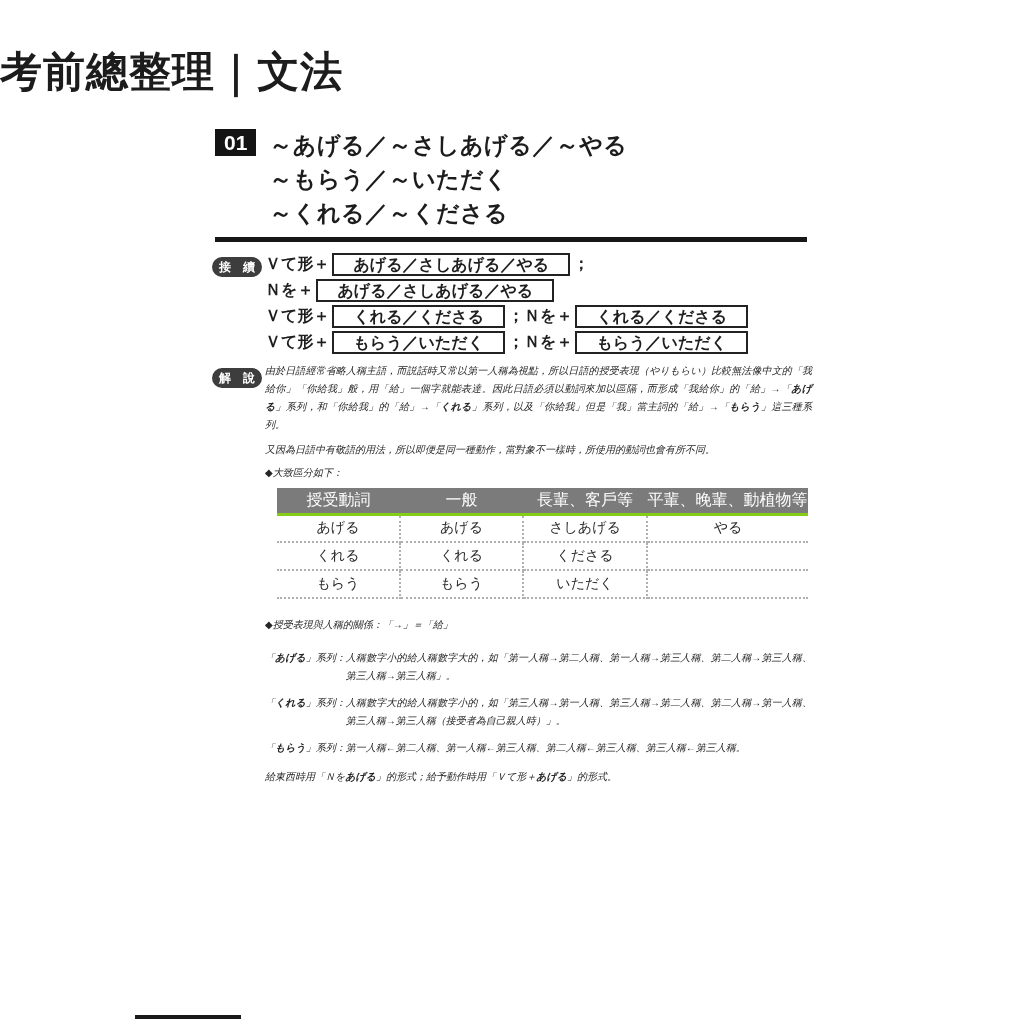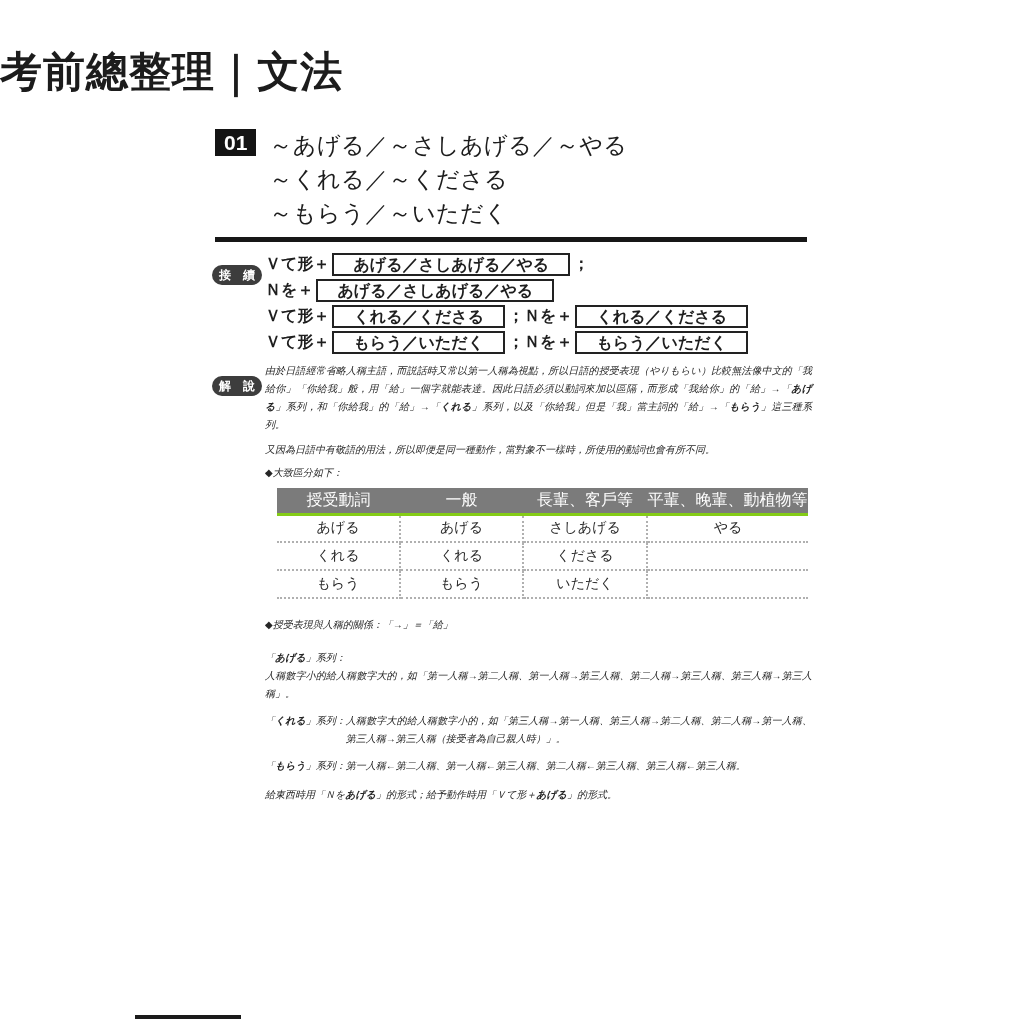--- a/index.html
+++ b/index.html
@@ -38,37 +38,37 @@
     color:#ffffff;
     font-weight:700;
     font-size:21px;
     line-height:27px;
     padding:0 9px;
     margin-top:1px;
     margin-right:13px;
   }
   .sec-lines {
     font-size:23px;
-    font-weight:400;
+    font-weight:700;
     line-height:34px;
     color:#1c1c1c;
     letter-spacing:0.5px;
   }
 
   
   .block {
     position:relative;
     margin-left:265px;
     margin-right:212px;
     width:547px;
   }
   .pill {
     position:absolute;
     left:-53px;
-    top:14px;
+    top:6px;
     width:50px;
     height:20px;
     border-radius:10px;
     background:#3d3d3d;
     color:#ffffff;
     font-size:12px;
     font-weight:700;
     display:flex;
     align-items:center;
     justify-content:center;
@@ -128,21 +128,21 @@
     color:#2a2a2a;
     border-bottom:2px dotted #b0b0b0;
     border-right:2px dotted #b0b0b0;
   }
   .verb-table td:last-child { border-right:none; }
 
   .note2 { margin-top:17px; }
 
   
   .series-item { display:flex; }
-  .series-item.first { margin-top:15px;flex-direction:column; }
+  .series-item.first { margin-top:15px; }
   .series-item + .series-item { margin-top:9px; }
   .series-term { flex:0 0 auto; white-space:nowrap; }
   .series-desc { flex:1 1 auto; }
 
   .final-note { margin-top:11px; }
 
   
   .footer-rule {
     position:absolute;
     left:135px;
@@ -156,22 +156,22 @@
 <body>
 
 <div class="page">
 
   <h1 class="title">考前總整理｜文法</h1>
 
   <div class="section-head">
     <span class="sec-num">01</span>
     <div class="sec-lines">
       <div>～あげる／～さしあげる／～やる</div>
+      <div>～もらう／～いただく</div>
       <div>～くれる／～くださる</div>
-      <div>～もらう／～いただく</div>
     </div>
   </div>
 
   <div class="block conn">
     <span class="pill">接　續</span>
     <div>
       <div class="conn-line">
         <span>Ｖて形＋</span>
         <span class="boxed">あげる／さしあげる／やる</span>
         <span>；</span>

